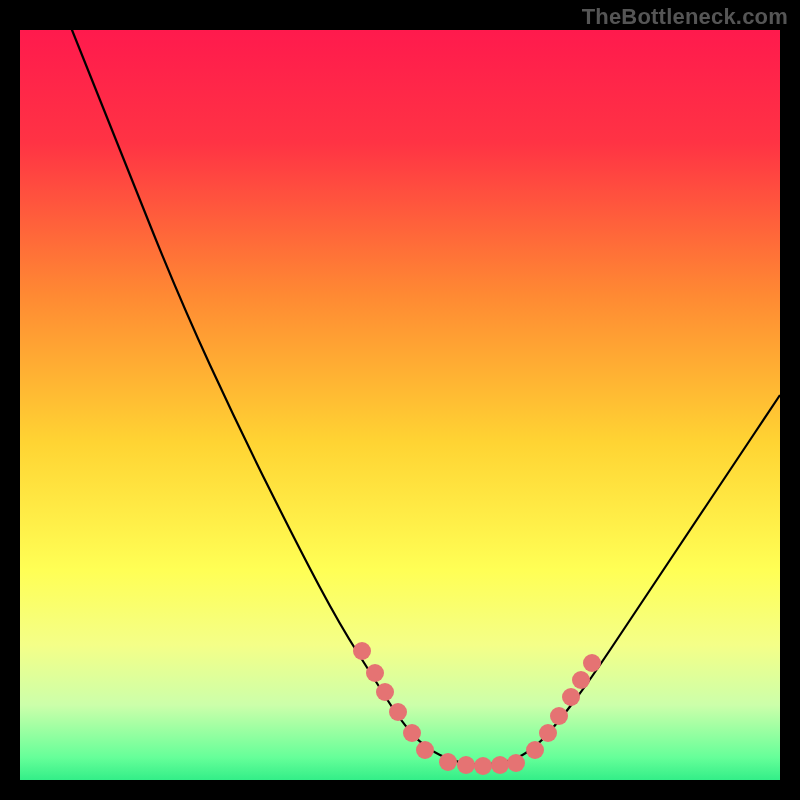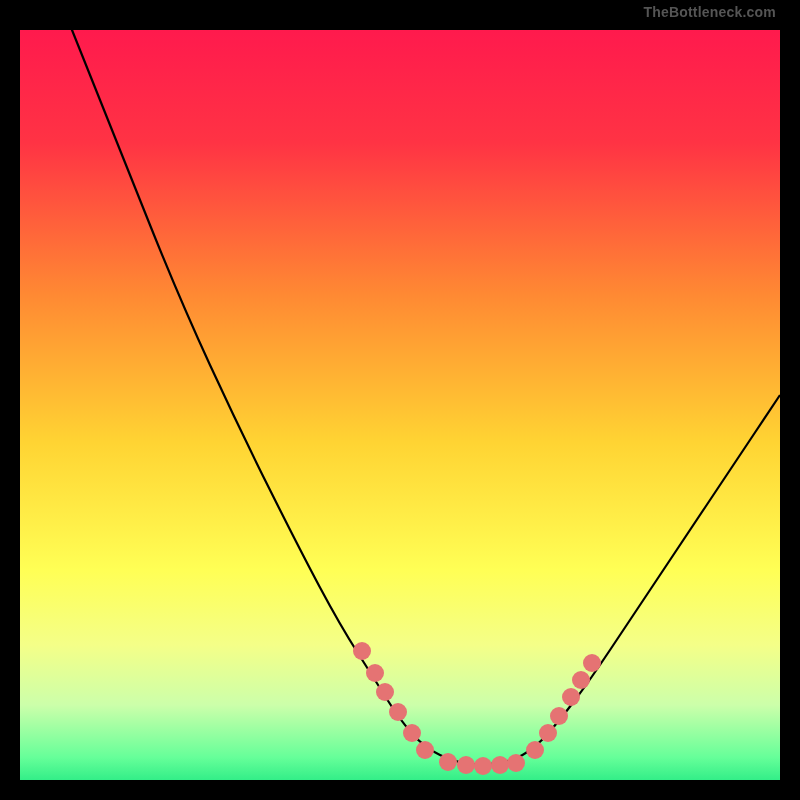--- a/index.html
+++ b/index.html
@@ -7,22 +7,22 @@
     width: 800px;
     height: 800px;
     background: #000;
     position: relative;
     font-family: Arial, sans-serif;
     overflow: hidden;
   }
   .watermark {
     position: absolute;
     top: 4px;
-    right: 24px;
-    font-size: 14px;
+    right: 12px;
+    font-size: 22px;
     font-weight: bold;
     color: #555;
     z-index: 10;
     letter-spacing: 0.2px;
   }
   .chart {
     position: absolute;
   }
 </style>
 </head>

